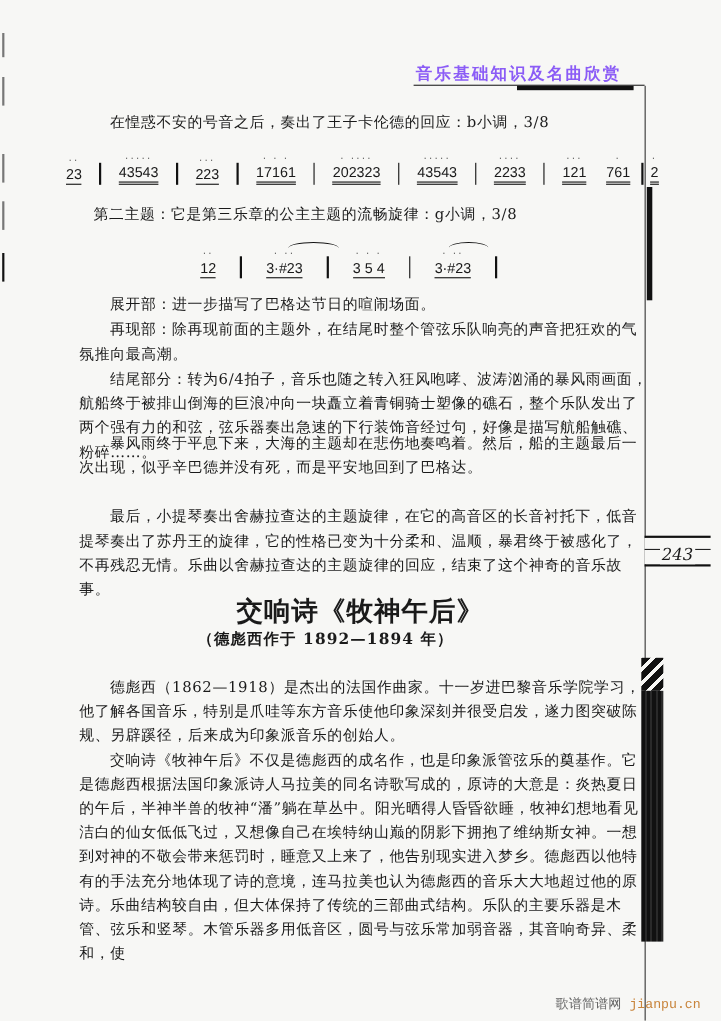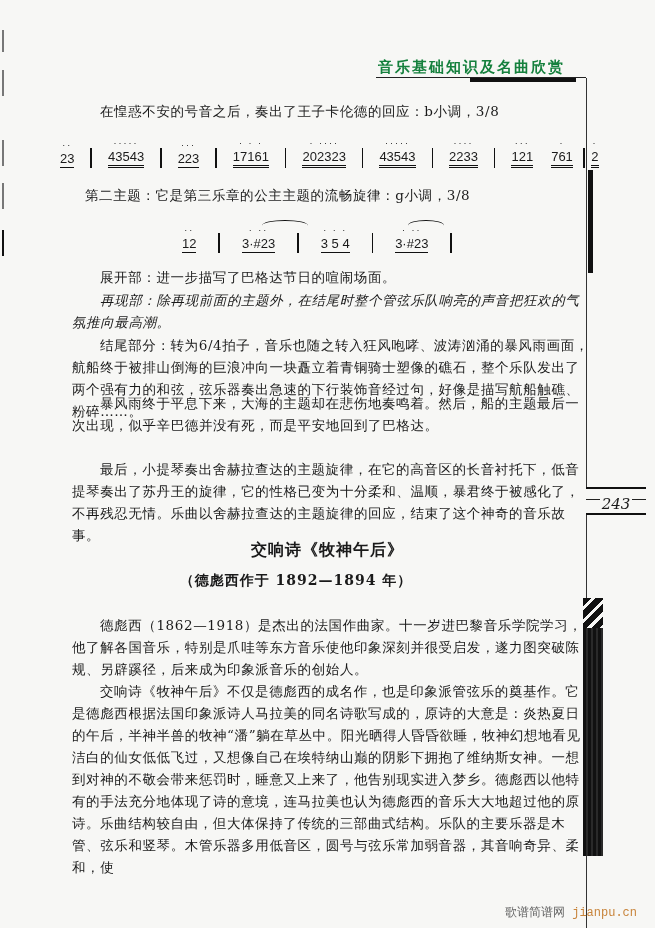--- a/index.html
+++ b/index.html
@@ -6,21 +6,21 @@
   body {
     width: 655px; height: 928px; position: relative; overflow: hidden;
     background: #f7f7f5;
     font-family: "DejaVu Serif", "Liberation Serif", serif;
     color: #1a1a1a;
   }
   .left-mark { position: absolute; left: 2px; width: 2px; background: #777; }
   .header-title {
     position: absolute; left: 378px; top: 58px;
     font-family: "DejaVu Serif", serif; font-weight: bold; font-size: 15px;
-    letter-spacing: 2px; color: #15803d;
+    letter-spacing: 2px; color: #8b5cf6;
   }
   .header-rule { position: absolute; left: 376px; top: 77px; width: 210px; height: 1px; background: #222; }
   .header-rule-thick { position: absolute; left: 470px; top: 78px; width: 106px; height: 4px; background: #111; }
   .right-line { position: absolute; left: 586px; top: 78px; width: 1px; height: 850px; background: #333; }
   .right-bar1 { position: absolute; left: 588px; top: 170px; width: 5px; height: 103px; background: #111; }
   .right-bar2 { position: absolute; left: 583px; top: 628px; width: 20px; height: 228px;
     background: repeating-linear-gradient(90deg,#111 0 3px,#2a2a2a 3px 5px); }
   .right-stripe { position: absolute; left: 583px; top: 598px; width: 20px; height: 30px;
     background: repeating-linear-gradient(135deg,#111 0 6px,#f7f7f5 6px 9px); }
   .page-num {
@@ -43,21 +43,21 @@
   }
   .note { position: relative; padding: 0 2px; text-align: center; }
   .note .dots { position: absolute; left: 0; right: 0; top: -11px; font-size: 9px; letter-spacing: 2px; text-align: center; }
   .note .val { display: inline-block; border-bottom: 1px solid #111; padding-bottom: 1px; }
   .note.dbl .val { border-bottom: 3px double #111; }
   .bar { width: 1.5px; height: 20px; background: #111; margin: 0 14px; }
   .bar.end { width: 2.5px; margin-left: 8px; margin-right: 4px; }
   .slur { position: absolute; border-top: 1.5px solid #111; border-radius: 50% 50% 0 0; height: 10px; }
   .section-title {
     position: absolute; left: 0; width: 655px; top: 540px; text-align: center;
-    font-size: 16px; font-weight: bold; letter-spacing: 1px;
+    font-size: 24px; font-weight: bold; letter-spacing: 1px;
   }
   .section-subtitle {
     position: absolute; left: 0; width: 592px; top: 572px; text-align: center;
     font-size: 14px; letter-spacing: 1px; font-weight: bold;
   }
   .watermark {
     position: absolute; left: 505px; top: 904px; font-size: 12px; color: #666;
     font-family: Liberation Mono, monospace;
   }
   .watermark .domain { color: #c8843b; }
@@ -116,21 +116,21 @@
   <div class="bar" style="margin:0 20px;"></div>
   <div class="note"><span class="dots">· · ·</span><span class="val">3 5 4</span></div>
   <div class="bar" style="margin:0 20px;"></div>
   <div class="note"><span class="dots">·  ··</span><span class="val">3·#23</span></div>
   <div class="bar" style="margin:0 20px;"></div>
 </div>
 <div class="slur" style="left:262px;top:220px;width:46px;"></div>
 <div class="slur" style="left:408px;top:220px;width:36px;"></div>
 
 <p class="text indent" style="top:266px;">展开部：进一步描写了巴格达节日的喧闹场面。</p>
-<p class="text indent" style="top:289px;font-style:italic;">再现部：除再现前面的主题外，在结尾时整个管弦乐队响亮的声音把狂欢的气氛推向最高潮。</p>
+<p class="text indent" style="top:289px;">再现部：除再现前面的主题外，在结尾时整个管弦乐队响亮的声音把狂欢的气氛推向最高潮。</p>
 <p class="text indent" style="top:334px;">结尾部分：转为6/4拍子，音乐也随之转入狂风咆哮、波涛汹涌的暴风雨画面，航船终于被排山倒海的巨浪冲向一块矗立着青铜骑士塑像的礁石，整个乐队发出了两个强有力的和弦，弦乐器奏出急速的下行装饰音经过句，好像是描写航船触礁、粉碎……。</p>
 <p class="text indent" style="top:392px;">暴风雨终于平息下来，大海的主题却在悲伤地奏鸣着。然后，船的主题最后一次出现，似乎辛巴德并没有死，而是平安地回到了巴格达。</p>
 <p class="text indent" style="top:459px;font-family:Liberation Serif, serif;">最后，小提琴奏出舍赫拉查达的主题旋律，在它的高音区的长音衬托下，低音提琴奏出了苏丹王的旋律，它的性格已变为十分柔和、温顺，暴君终于被感化了，不再残忍无情。乐曲以舍赫拉查达的主题旋律的回应，结束了这个神奇的音乐故事。</p>
 
 <div class="section-title">交响诗《牧神午后》</div>
 <div class="section-subtitle">（德彪西作于 1892—1894 年）</div>
 
 <p class="text indent" style="top:614px;">德彪西（1862—1918）是杰出的法国作曲家。十一岁进巴黎音乐学院学习，他了解各国音乐，特别是爪哇等东方音乐使他印象深刻并很受启发，遂力图突破陈规、另辟蹊径，后来成为印象派音乐的创始人。</p>
 <p class="text indent" style="top:680px;">交响诗《牧神午后》不仅是德彪西的成名作，也是印象派管弦乐的奠基作。它是德彪西根据法国印象派诗人马拉美的同名诗歌写成的，原诗的大意是：炎热夏日的午后，半神半兽的牧神“潘”躺在草丛中。阳光晒得人昏昏欲睡，牧神幻想地看见洁白的仙女低低飞过，又想像自己在埃特纳山巅的阴影下拥抱了维纳斯女神。一想到对神的不敬会带来惩罚时，睡意又上来了，他告别现实进入梦乡。德彪西以他特有的手法充分地体现了诗的意境，连马拉美也认为德彪西的音乐大大地超过他的原诗。</p>
 <p class="text indent" style="top:812px;">乐曲结构较自由，但大体保持了传统的三部曲式结构。乐队的主要乐器是木管、弦乐和竖琴。木管乐器多用低音区，圆号与弦乐常加弱音器，其音响奇异、柔和，使</p>

